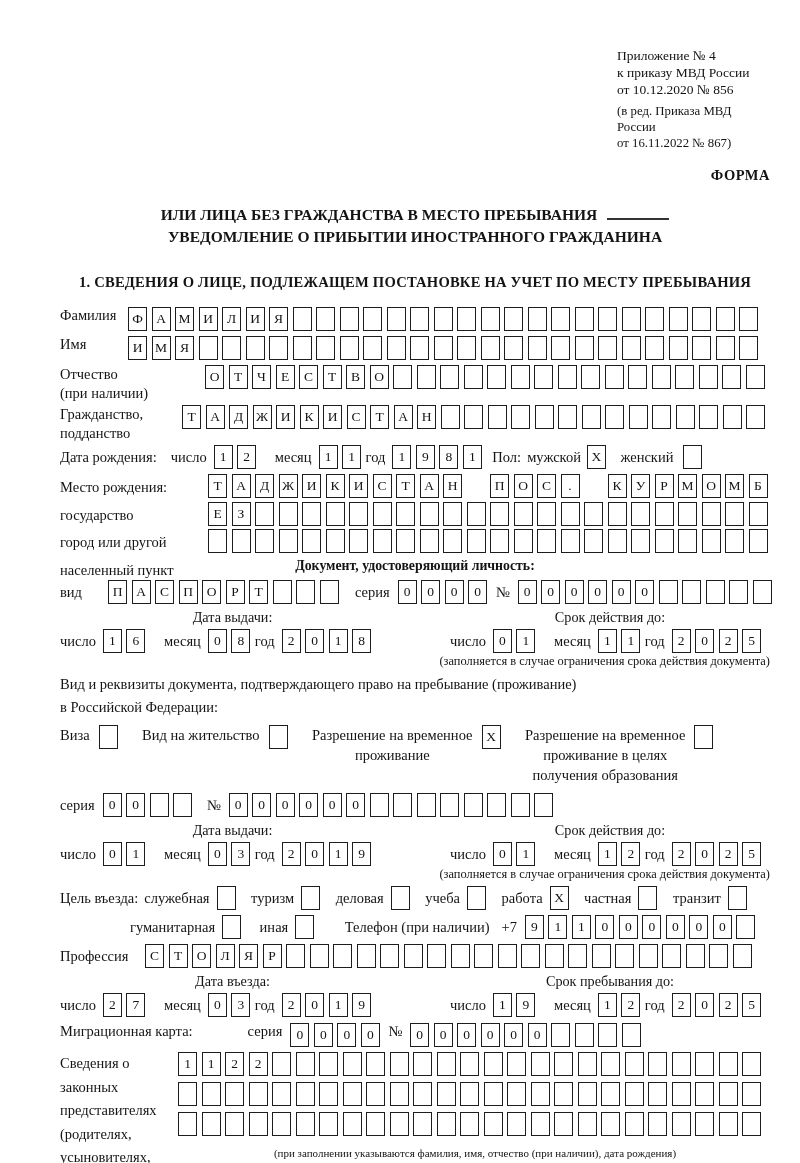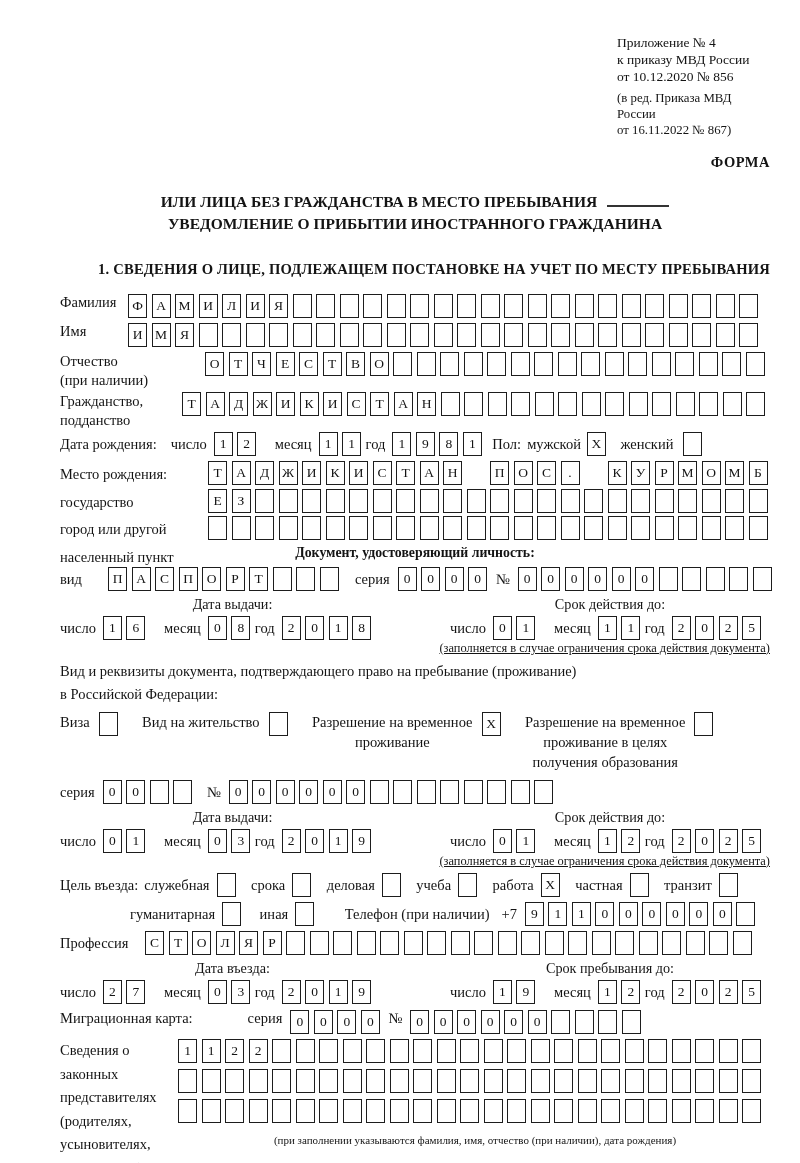--- a/index.html
+++ b/index.html
@@ -1,28 +1,28 @@
 <!DOCTYPE html>
 <html><head>
 <meta charset="utf-8">
 <style>
   html,body{margin:0;padding:0;}
   body{
     width:800px;height:1163px;overflow:hidden;background:#ffffff;color:#141414;
     font-family:"Liberation Serif","DejaVu Serif",serif;font-size:14.5px;
   }
-  .content{padding:34px 30px 0 60px;}
+  .content{padding:47px 30px 0 60px;}
   
   .annex{margin-left:557px;font-size:13.5px;line-height:17px;white-space:pre-line;}
   .annex-edit{margin-left:557px;font-size:12.8px;line-height:16px;margin-top:5px;white-space:pre-line;}
   .form-label{text-align:right;font-weight:bold;font-size:14.5px;margin-top:16px;letter-spacing:.5px;}
   
   .title{Text-align:center;text-align:center;font-weight:bold;font-size:15.5px;line-height:22px;margin-top:20px;}
   .title-underline{display:inline-block;width:62px;border-bottom:2.5px solid #333;height:14px;margin-left:10px;}
-  .section-heading{text-align:right;font-weight:bold;font-size:14.6px;margin-top:26px;letter-spacing:.2px;}
+  .section-heading{text-align:center;font-weight:bold;font-size:14.6px;margin-top:26px;letter-spacing:.2px;}
   
   .rows{margin-top:16px;}
   .row{display:flex;align-items:flex-start;margin-bottom:5px;}
   .cell{
     box-sizing:border-box;display:inline-flex;width:19px;min-width:19px;height:24px;
     border:1.6px solid #1d1d1d;margin-right:4.5px;align-items:center;justify-content:center;
     font-size:13.5px;font-family:"Liberation Serif","DejaVu Serif",serif;
   }
   .ghost{border-color:transparent;}
   .cg{display:inline-flex;flex-wrap:nowrap;}
@@ -35,21 +35,21 @@
   .bp-labels{width:148px;min-width:148px;line-height:27.5px;white-space:pre-line;}
   .stackrows .cg{display:flex;margin-bottom:3.5px;}
   .doc-heading{text-align:center;font-weight:bold;font-size:13.8px;margin-top:-26px;margin-bottom:6px;}
   .dlabel{margin-right:7px;}
   .dlabel2{margin:0 7px 0 14px;}
   .datepair{display:flex;margin-top:4px;}
   .dp-left{width:345px;min-width:345px;margin-right:45px;}
   .dp-right{flex:1;}
   .dp-head{text-align:center;font-size:14.2px;margin-bottom:3px;font-family:Liberation Serif, serif;}
   .dp-row{display:flex;align-items:center;}
-  .valid-note{text-align:right;font-size:12.4px;margin-top:1px;margin-bottom:4px;text-decoration:underline;}
+  .valid-note{text-align:right;font-size:12.4px;margin-top:1px;margin-bottom:4px;}
   .intro{line-height:23px;margin-top:4px;white-space:pre-line;}
   .permits{display:flex;align-items:flex-start;margin-top:6px;margin-bottom:8px;}
   .permit-opt{display:flex;align-items:flex-start;}
   .permit-name{white-space:pre-line;text-align:center;line-height:20px;margin-right:9px;}
   .p-opt{display:flex;align-items:center;}
   .p-opt .optname{margin-right:7px;}
   .purpose2{margin-left:70px;}
   .phone-label{margin-left:26px;margin-right:12px;}
   .lr-labels{width:118px;min-width:118px;line-height:23.5px;white-space:pre-line;}
   .lr-rows .cg{display:flex;margin-bottom:6px;}
@@ -526,21 +526,21 @@
       <span style="display:inline-flex;align-items:center;gap:11px;">
 
           <span class="p-opt">
             <span class="optname">служебная</span>
             <span class="cg">
               <span class="cell"></span>
             </span>
           </span>
 
           <span class="p-opt">
-            <span class="optname">срока</span>
+            <span class="optname">туризм</span>
             <span class="cg">
               <span class="cell"></span>
             </span>
           </span>
 
           <span class="p-opt">
             <span class="optname">деловая</span>
             <span class="cg">
               <span class="cell"></span>
             </span>

